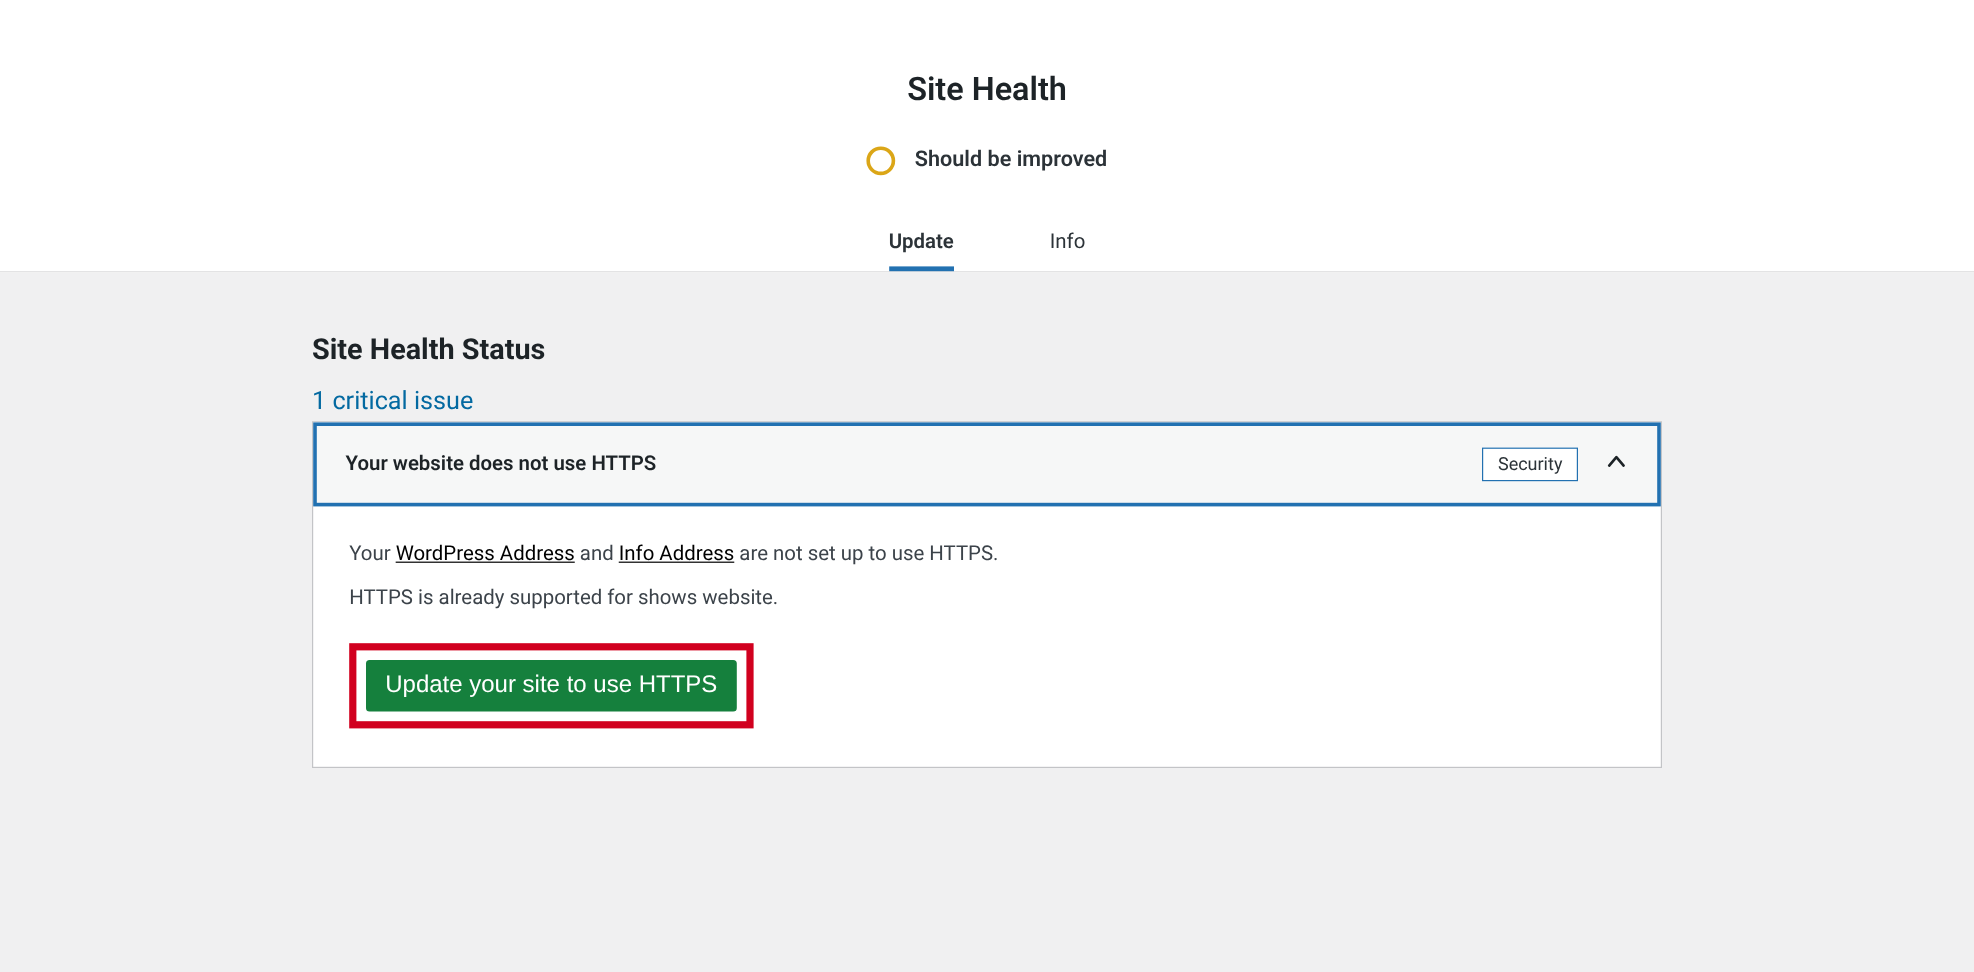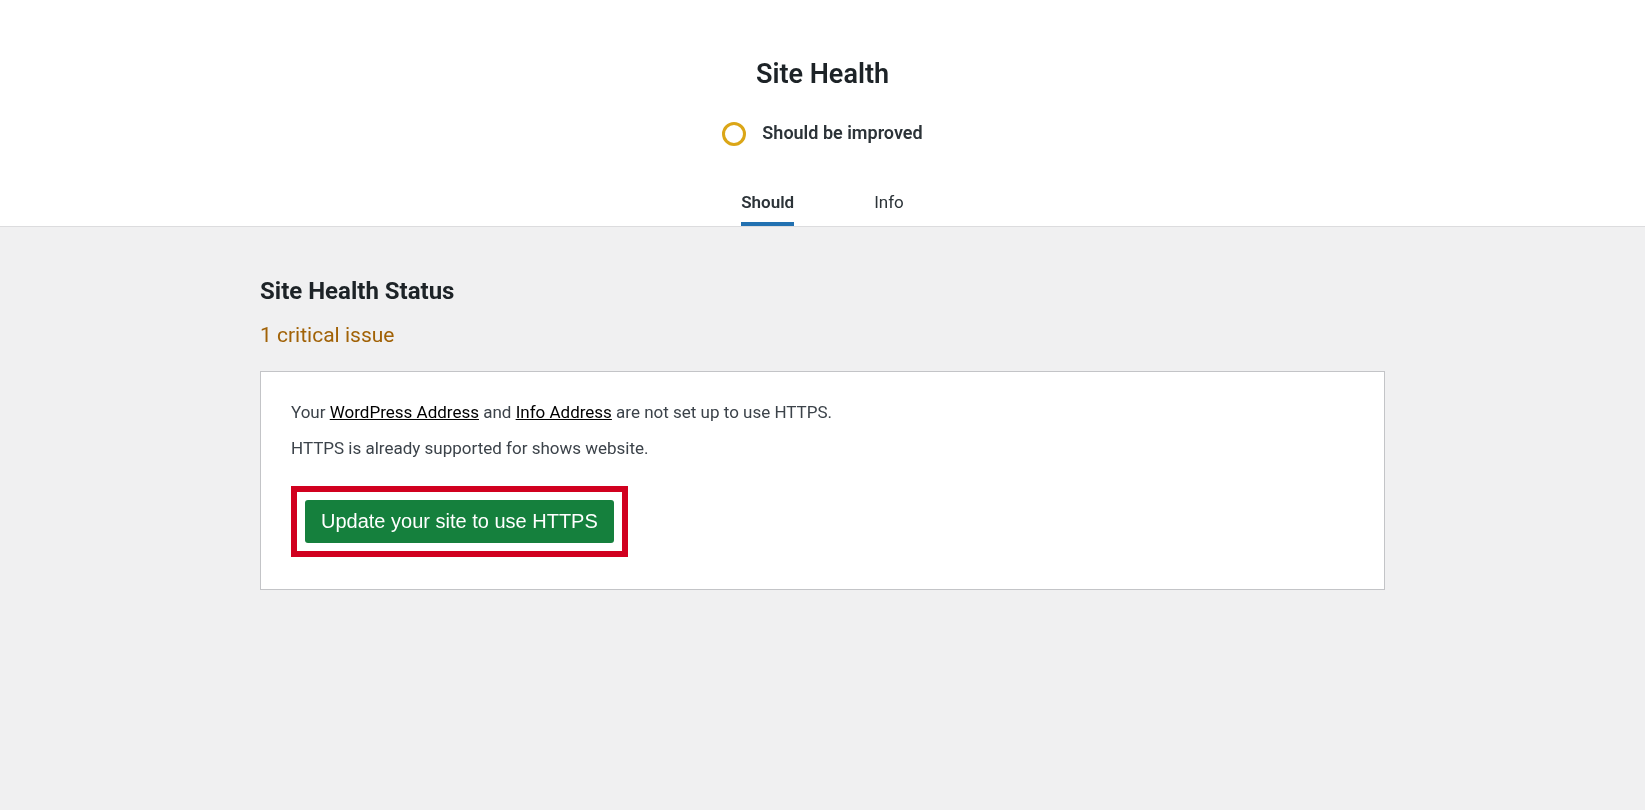--- a/index.html
+++ b/index.html
@@ -75,22 +75,22 @@
       margin-bottom: 18px;
     }
     .section-desc {
       font-size: 17px;
       color: #3c434a;
       margin-bottom: 70px;
     }
     .issues-heading {
       font-size: 21px;
       font-weight: 400;
-      color: #a16207;
-      margin-bottom: 24px;
+      color: #0369a1;
+      margin-bottom: 4px;
     }
     .issue-card {
       border: 1px solid #c3c4c7;
       background: #fff;
     }
     .issue-header {
       display: flex;
       align-items: center;
       justify-content: space-between;
       padding: 18px 24px;
@@ -152,32 +152,43 @@
 
 <div class="header">
   <h1 class="page-title">Site Health</h1>
 
   <div class="health-indicator">
     <span class="health-circle"></span>
     <span class="health-text">Should be improved</span>
   </div>
 
   <div class="tabs">
-    <div class="tab active">Should</div>
+    <div class="tab active">Update</div>
     <div class="tab">Info</div>
   </div>
 </div>
 
 <div class="body-area">
   <div class="content">
     <h2 class="section-title">Site Health Status</h2>
 
     <h3 class="issues-heading">1 critical issue</h3>
 
     <div class="issue-card">
+      <div class="issue-header">
+        <span class="issue-title">Your website does not use HTTPS</span>
+        <div class="issue-header-right">
+          <span class="issue-badge">Security</span>
+          <span class="chevron">
+            <svg width="20" height="20" viewBox="0 0 20 20" fill="none" stroke="#1d2327" stroke-width="2.2" stroke-linecap="round" stroke-linejoin="round">
+                <polyline points="4,13 10,6 16,13"></polyline>
+              </svg>
+          </span>
+        </div>
+      </div>
 
       <div class="issue-body">
         <p>
           <span>Your </span><a href="#">WordPress Address</a><span> and </span><a href="#">Info Address</a><span> are not set up to use HTTPS.</span>
         </p>
         <p>HTTPS is already supported for shows website.</p>
         <div class="highlight-box">
           <button class="primary-button">Update your site to use HTTPS</button>
         </div>
       </div>

